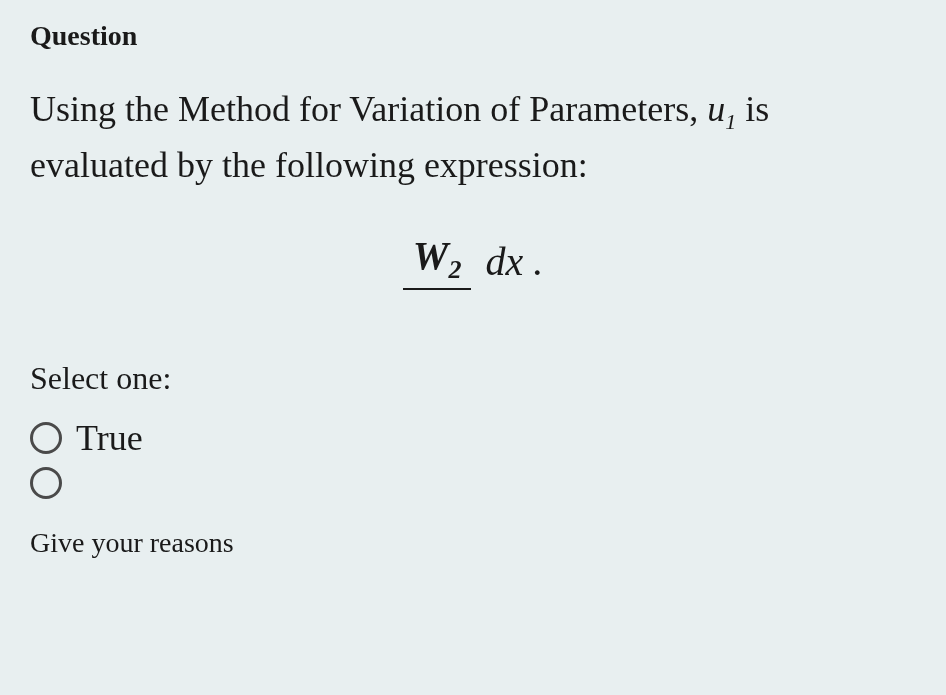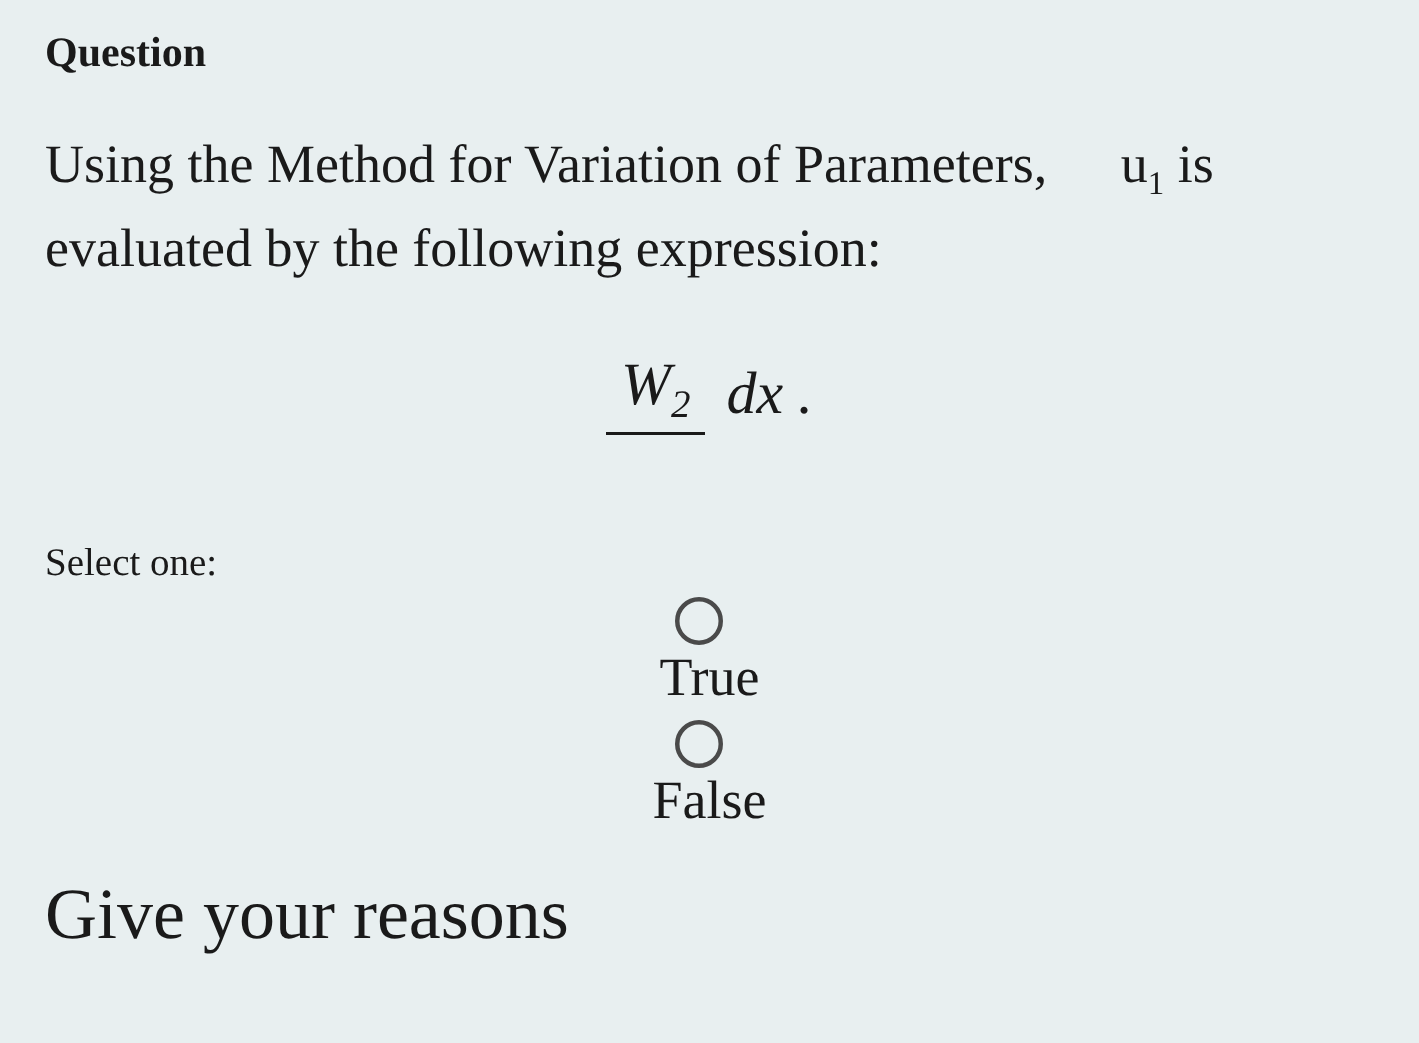--- a/index.html
+++ b/index.html
@@ -19,22 +19,22 @@
       font-weight: bold;
       font-size: 28px;
       margin-bottom: 30px;
     }
     .question-text {
       font-size: 36px;
       line-height: 1.5;
       margin-bottom: 40px;
     }
     .question-text .italic {
+      font-style: italic;
       font-family: 'Times New Roman', serif;
-      margin-left: 40px;
     }
     .question-text sub {
       font-size: 22px;
       vertical-align: sub;
     }
     .formula {
       text-align: center;
       margin: 40px 0 70px 0;
       font-size: 40px;
       font-style: italic;
@@ -42,58 +42,58 @@
     }
     .fraction {
       display: inline-block;
       vertical-align: middle;
       text-align: center;
     }
     .fraction .num {
       display: block;
       border-bottom: 2px solid #1a1a1a;
       padding: 0 10px 3px 10px;
+      font-weight: bold;
     }
     .fraction .den {
       display: block;
       padding: 3px 10px 0 10px;
     }
     .fraction sub {
       font-size: 26px;
       vertical-align: sub;
     }
     .dx {
       vertical-align: middle;
       margin-left: 4px;
       margin-top: 40px;
     }
     .select-label {
-      font-size: 26px;
-      margin-bottom: 8px;
+      font-size: 32px;
+      margin-bottom: 20px;
     }
     .option-row {
       display: flex;
       align-items: center;
       margin-bottom: 8px;
       cursor: pointer;
-      flex-direction: column;
     }
     .radio-circle {
       width: 32px;
       height: 32px;
       border: 3px solid #4a4a4a;
       border-radius: 50%;
       margin-right: 14px;
       flex-shrink: 0;
     }
     .option-label {
       font-size: 36px;
     }
     .reasons-label {
-      font-size: 48px;
+      font-size: 28px;
       margin-top: 28px;
     }
   </style>
 </head>
 <body>
 
 <div class="question-label">Question</div>
 
 <div class="question-text">
   <span>Using the Method for Variation of Parameters, </span><span class="italic"><span>u</span><sub>1</sub></span><span> is evaluated by the following expression:</span>
@@ -110,16 +110,15 @@
 
 <div class="select-label">Select one:</div>
 
 <div class="option-row">
   <span class="radio-circle"></span>
   <span class="option-label">True</span>
 </div>
 
 <div class="option-row">
   <span class="radio-circle"></span>
-  <span class="option-label">False</span>
 </div>
 
 <div class="reasons-label">Give your reasons</div>
 
 </body></html>

